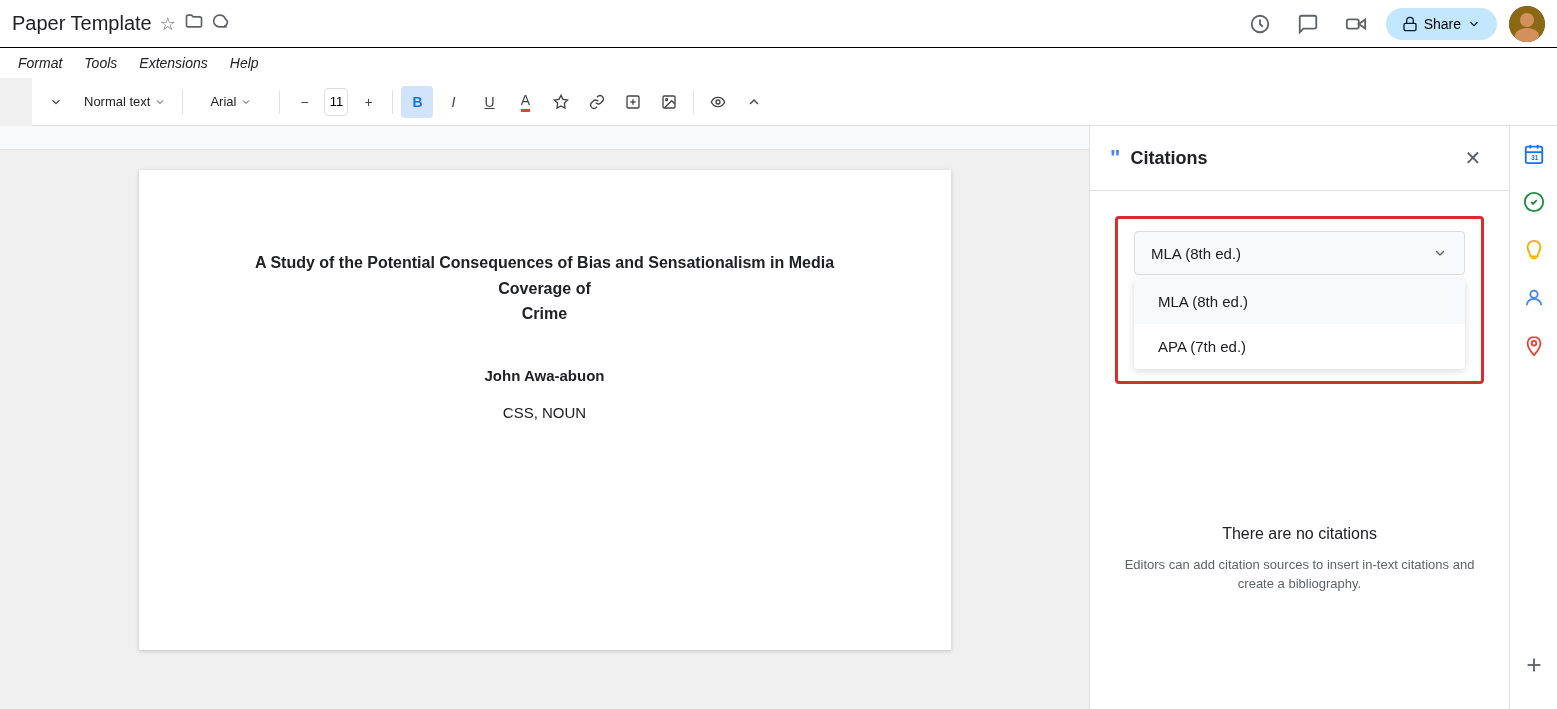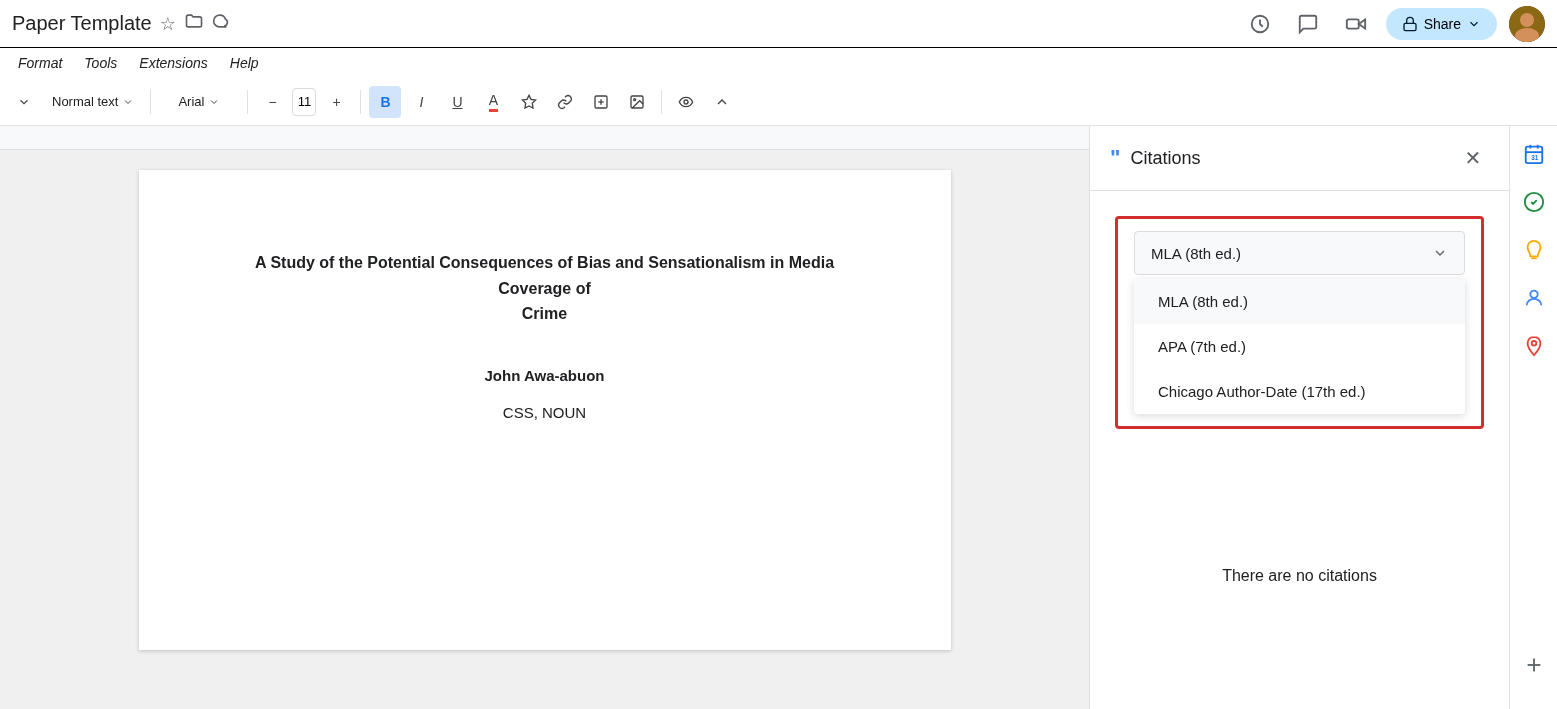--- a/index.html
+++ b/index.html
@@ -87,20 +87,21 @@
 
     
     #toolbar {
       background: #fff;
       display: flex;
       align-items: center;
       padding: 4px 8px;
       height: 48px;
       border-bottom: 1px solid #e0e0e0;
       gap: 4px;
+      margin-left: 32px;
     }
     .toolbar-sep { width: 1px; height: 24px; background: #e0e0e0; margin: 0 4px; }
     .tb-btn {
       min-width: 32px; height: 32px;
       border-radius: 4px;
       display: flex; align-items: center; justify-content: center;
       cursor: pointer;
       color: #444;
       font-size: 14px;
       border: none; background: transparent;
@@ -199,21 +200,21 @@
       padding: 16px 20px;
       border-bottom: 1px solid #e0e0e0;
       gap: 10px;
     }
     #citations-icon {
       color: #4285f4;
       font-size: 22px;
     }
     #citations-title {
       font-size: 18px;
-      font-weight: 400;
+      font-weight: 700;
       color: #202124;
       flex: 1;
     }
     #citations-close {
       color: #5f6368;
       font-size: 20px;
       cursor: pointer;
       width: 32px; height: 32px;
       display: flex; align-items: center; justify-content: center;
       border-radius: 50%;
@@ -483,26 +484,26 @@
     <div id="style-select-area">
       <div id="style-dropdown-btn">
         <span>MLA (8th ed.)</span>
         <svg width="16" height="16" viewBox="0 0 24 24" fill="none" stroke="#5f6368" stroke-width="2">
             <polyline points="6 9 12 15 18 9"></polyline>
           </svg>
       </div>
       <div id="style-dropdown-list">
         <div class="style-option selected">MLA (8th ed.)</div>
         <div class="style-option">APA (7th ed.)</div>
-        <div class="style-option">Chicago Author-Date (17th ed.)</div>
       </div>
     </div>
 
     <div id="no-citations">
       <div id="no-citations-title">There are no citations</div>
+      <div id="no-citations-desc">Editors can add citation sources to insert in-text citations and create a bibliography.</div>
     </div>
   </div>
 
   <div id="right-icons">
     <div class="right-icon" style="color:#1a73e8; font-size:18px;">
       <svg width="22" height="22" viewBox="0 0 24 24" fill="none" stroke="#1a73e8" stroke-width="2">
           <rect x="3" y="4" width="18" height="18" rx="2"></rect>
           <line x1="16" y1="2" x2="16" y2="6"></line>
           <line x1="8" y1="2" x2="8" y2="6"></line>
           <line x1="3" y1="10" x2="21" y2="10"></line>

